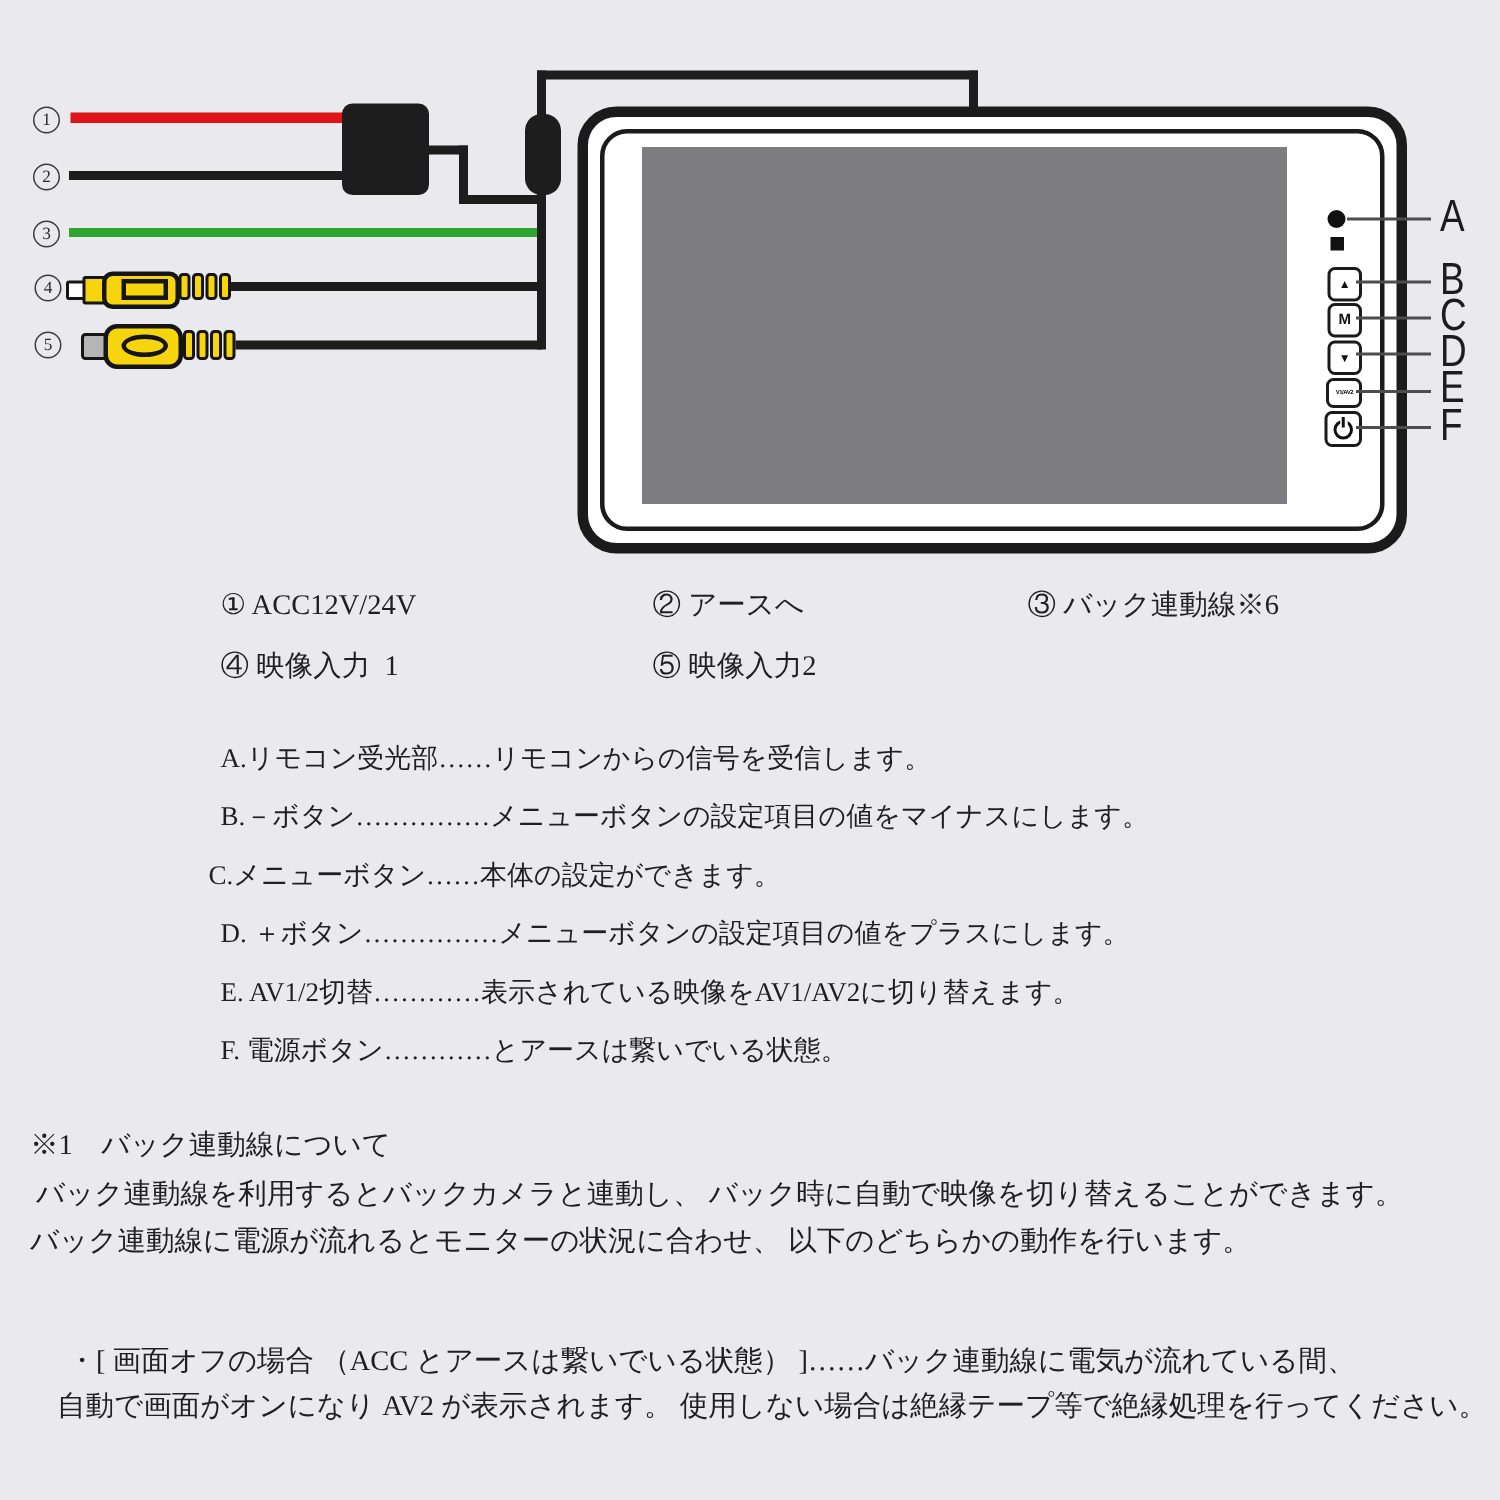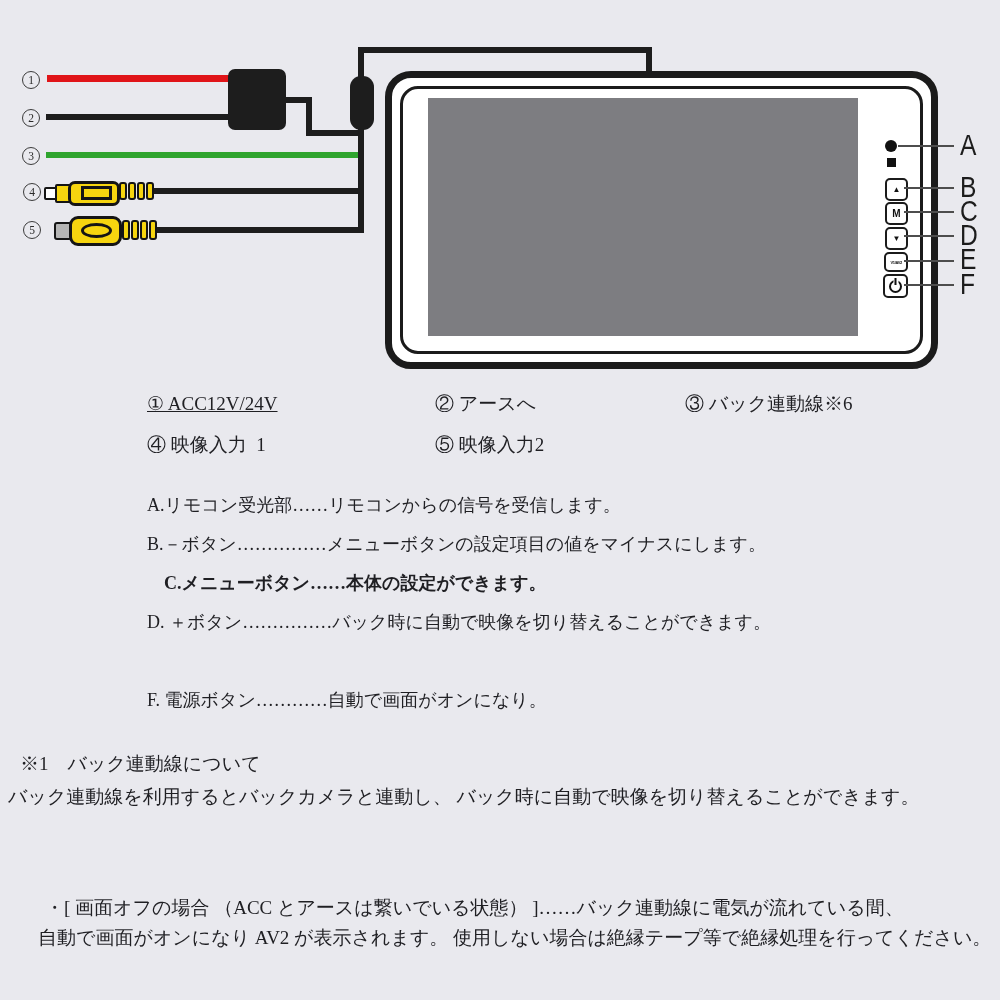--- a/index.html
+++ b/index.html
@@ -131,30 +131,32 @@
     <div class="abs callout-line" style="left:904px;top:284px;width:50px;"></div>
 
     <div class="abs callout-letter" style="left:960px;top:129px;">A</div>
     <div class="abs callout-letter" style="left:960px;top:171px;">B</div>
     <div class="abs callout-letter" style="left:960px;top:195px;">C</div>
     <div class="abs callout-letter" style="left:960px;top:219px;">D</div>
     <div class="abs callout-letter" style="left:960px;top:243px;">E</div>
     <div class="abs callout-letter" style="left:960px;top:268px;">F</div>
   </div>
 
-  <div class="abs text-line" style="left:147px;top:393px;text-decoration:underline;">① ACC12V/24V</div>
+  <div class="abs text-line" style="left:147px;top:393px;">① ACC12V/24V</div>
   <div class="abs text-line" style="left:435px;top:393px;">② アースへ</div>
   <div class="abs text-line" style="left:685px;top:393px;">③ バック連動線※6</div>
   <div class="abs text-line" style="left:147px;top:434px;">④ 映像入力  1</div>
   <div class="abs text-line" style="left:435px;top:434px;">⑤ 映像入力2</div>
 
   <div class="abs text-line desc-line" style="left:147px;top:533px;">B.－ボタン……………メニューボタンの設定項目の値をマイナスにします。</div>
   <div class="abs text-line desc-line" style="left:147px;top:494px;">A.リモコン受光部……リモコンからの信号を受信します。</div>
-  <div class="abs text-line desc-line" style="left:164px;top:572px;font-weight:bold;">C.メニューボタン……本体の設定ができます。</div>
-  <div class="abs text-line desc-line" style="left:147px;top:611px;">D. ＋ボタン……………バック時に自動で映像を切り替えることができます。</div>
-  <div class="abs text-line desc-line" style="left:147px;top:689px;">F. 電源ボタン…………自動で画面がオンになり。</div>
+  <div class="abs text-line desc-line" style="left:139px;top:572px;">C.メニューボタン……本体の設定ができます。</div>
+  <div class="abs text-line desc-line" style="left:147px;top:611px;">D. ＋ボタン……………メニューボタンの設定項目の値をプラスにします。</div>
+  <div class="abs text-line desc-line" style="left:147px;top:650px;">E. AV1/2切替…………表示されている映像をAV1/AV2に切り替えます。</div>
+  <div class="abs text-line desc-line" style="left:147px;top:689px;">F. 電源ボタン…………とアースは繋いでいる状態。</div>
 
   <div class="abs text-line" style="left:20px;top:753px;text-align:center;">※1　バック連動線について</div>
-  <div class="abs text-line" style="left:8px;top:786px;">バック連動線を利用するとバックカメラと連動し、 バック時に自動で映像を切り替えることができます。</div>
+  <div class="abs text-line" style="left:24px;top:786px;">バック連動線を利用するとバックカメラと連動し、 バック時に自動で映像を切り替えることができます。</div>
+  <div class="abs text-line" style="left:20px;top:817px;">バック連動線に電源が流れるとモニターの状況に合わせ、 以下のどちらかの動作を行います。</div>
   <div class="abs text-line" style="left:45px;top:897px;">・[ 画面オフの場合 （ACC とアースは繋いでいる状態） ]……バック連動線に電気が流れている間、</div>
   <div class="abs text-line" style="left:38px;top:927px;">自動で画面がオンになり AV2 が表示されます。 使用しない場合は絶縁テープ等で絶縁処理を行ってください。</div>
 
 </div>
 
 </body></html>

